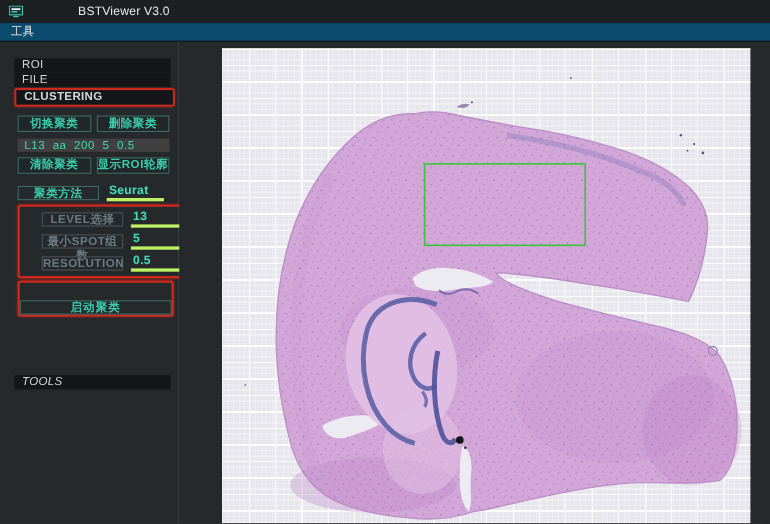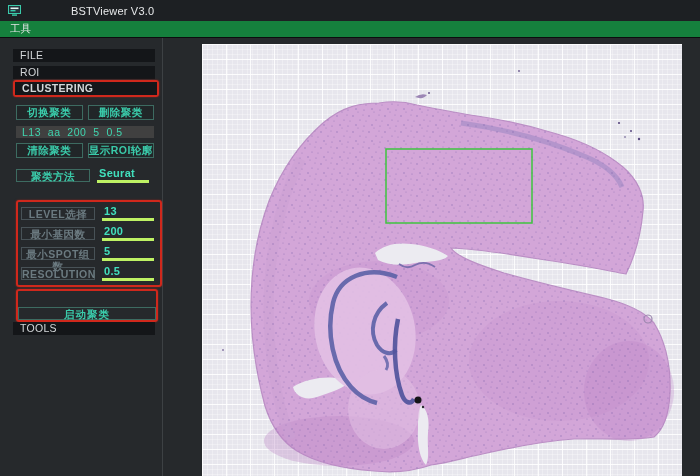--- a/index.html
+++ b/index.html
@@ -5,21 +5,21 @@
   html,body{margin:0;padding:0;background:#101113;}
   #window{
     position:relative;width:700px;height:476px;overflow:hidden;
     background:#26292c;font-family:"Liberation Sans","DejaVu Sans",sans-serif;
     -webkit-font-smoothing:antialiased;
   }
   
   #titlebar{height:21px;background:#1d2023;display:flex;align-items:center;padding:0 8px;}
   #titlebar .app-title{color:#e7e9ea;font-size:11px;margin-left:6px;letter-spacing:.2px;padding-left:44px;}
   
-  #menubar{height:16px;background:#15803d;display:flex;align-items:center;padding:0 8px;border-bottom:1px solid #0c0d0f;text-align:right;}
+  #menubar{height:16px;background:#0c4a6e;display:flex;align-items:center;padding:0 8px;border-bottom:1px solid #0c0d0f;text-align:right;}
   .menu-item{color:#e3e5e6;font-size:10.5px;padding:0 2px;cursor:default;}
   
   #content{display:flex;height:438px;}
   #sidebar{width:163px;box-sizing:border-box;border-right:1px solid #3d4144;padding:11px 0 0 13px;background:#26292c;flex:none;}
   .section-header{
     width:142px;box-sizing:border-box;height:13px;line-height:13px;background:#141619;
     color:#d4d7d9;font-size:10.5px;padding:0 7px;letter-spacing:.3px;
   }
   .gap4{margin-top:4px;}
   .red-annotation{border:2px solid #d0281c;border-radius:3px;box-shadow:0 0 2px rgba(208,40,28,.6);}
@@ -40,26 +40,26 @@
   .field-label{
     width:74px;box-sizing:border-box;height:13px;line-height:12px;text-align:center;
     border:1px solid #3d6b61;color:#3acbaa;font-size:10.5px;font-weight:bold;letter-spacing:.5px;
   }
   .field-label.dim{color:#6b7a80;border-color:#485257;}
   .field-value{
     margin-left:7px;width:50px;height:13px;line-height:13px;
     color:#41e0bd;font-size:11px;font-weight:bold;border-bottom:3px solid #bef264;
     padding-left:2px;letter-spacing:.3px;
   }
-  #param-group{margin-top:17px;padding:2px 3px 4px 3px;width:136px;box-sizing:content-box;}
+  #param-group{margin-top:3px;padding:2px 3px 4px 20px;width:136px;box-sizing:content-box;}
   #param-group .field-row:first-child{margin-top:1px;}
   #start-wrap{margin-top:2px;width:142px;box-sizing:border-box;}
   #start-btn{display:block;width:100%;box-sizing:border-box;height:13px;line-height:12px;text-align:center;
     border:1px solid #3d6b61;color:#3acbaa;font-size:10.5px;font-weight:bold;letter-spacing:1px;cursor:default;margin-top:16px;}
-  #tools-header{}
+  #tools-header{margin-top:53px;font-style:italic;}
   
   #main{flex:1;position:relative;background:#26292c;}
   #slide{
     position:absolute;left:39px;top:6px;width:480px;height:432px;overflow:hidden;
     background-color:#e7e6ed;
     background-image:
       repeating-linear-gradient(to right, rgba(255,255,255,.85) 0 1px, transparent 1px 24px),
       repeating-linear-gradient(to bottom, rgba(255,255,255,.85) 0 1px, transparent 1px 15px),
       repeating-linear-gradient(to right, rgba(255,255,255,.30) 0 1px, transparent 1px 5px),
       repeating-linear-gradient(to bottom, rgba(255,255,255,.30) 0 1px, transparent 1px 5px);
@@ -82,23 +82,23 @@
   </div>
 
   <div id="menubar">
     <span class="menu-item">工具</span>
   </div>
 
   <div id="content">
 
     <div id="sidebar">
 
+      <div class="section-header gap4">ROI</div>
+
       <div class="section-header">FILE</div>
-
-      <div class="section-header gap4">ROI</div>
 
       <div id="clustering-box" class="red-annotation">
         <div class="section-header">CLUSTERING</div>
       </div>
 
       <div id="cluster-controls">
 
         <div class="btn-row">
           <div class="teal-btn">切换聚类</div>
           <div class="teal-btn">删除聚类</div>
@@ -113,24 +113,20 @@
 
         <div class="field-row" style="margin-top:9px;">
           <div class="field-label">聚类方法</div>
           <div class="field-value">Seurat</div>
         </div>
 
         <div id="param-group" class="red-annotation">
           <div class="field-row">
             <div class="field-label dim">LEVEL选择</div>
             <div class="field-value">13</div>
-          </div>
-          <div class="field-row">
-            <div class="field-label dim">最小基因数</div>
-            <div class="field-value">200</div>
           </div>
           <div class="field-row">
             <div class="field-label dim">最小SPOT组数</div>
             <div class="field-value">5</div>
           </div>
           <div class="field-row">
             <div class="field-label dim">RESOLUTION</div>
             <div class="field-value">0.5</div>
           </div>
         </div>

